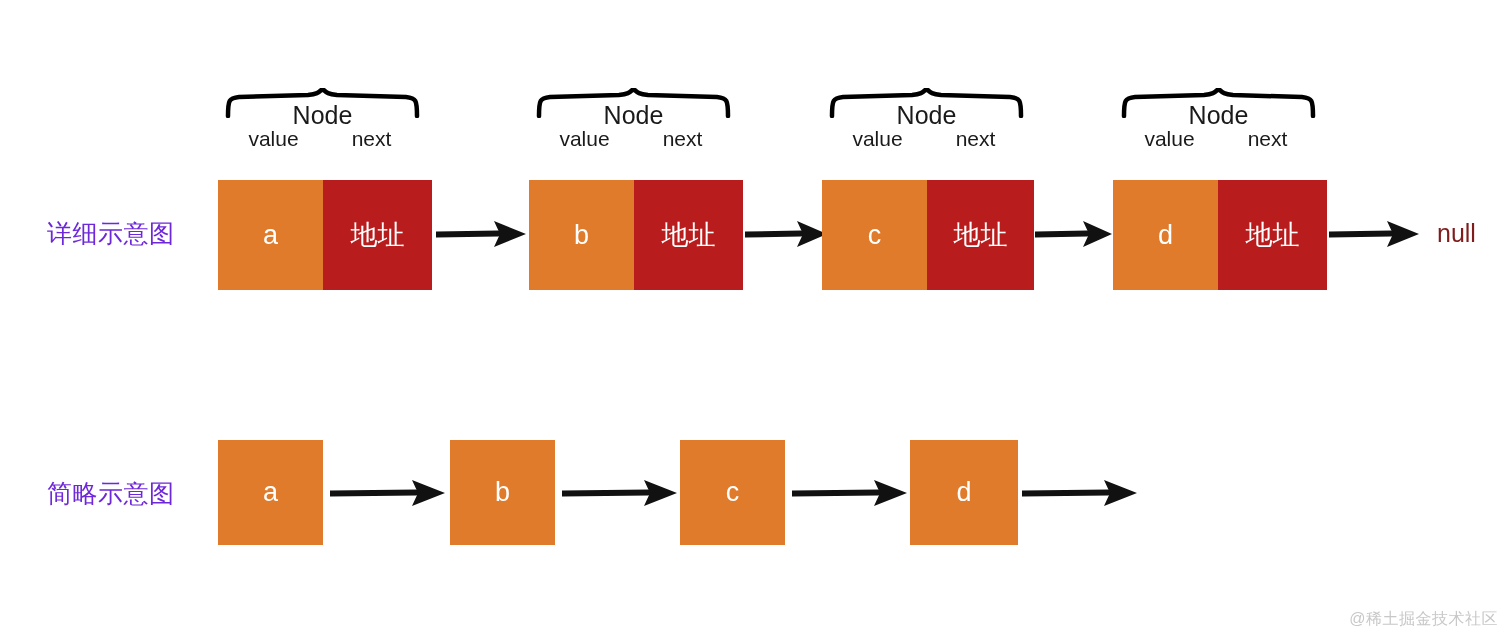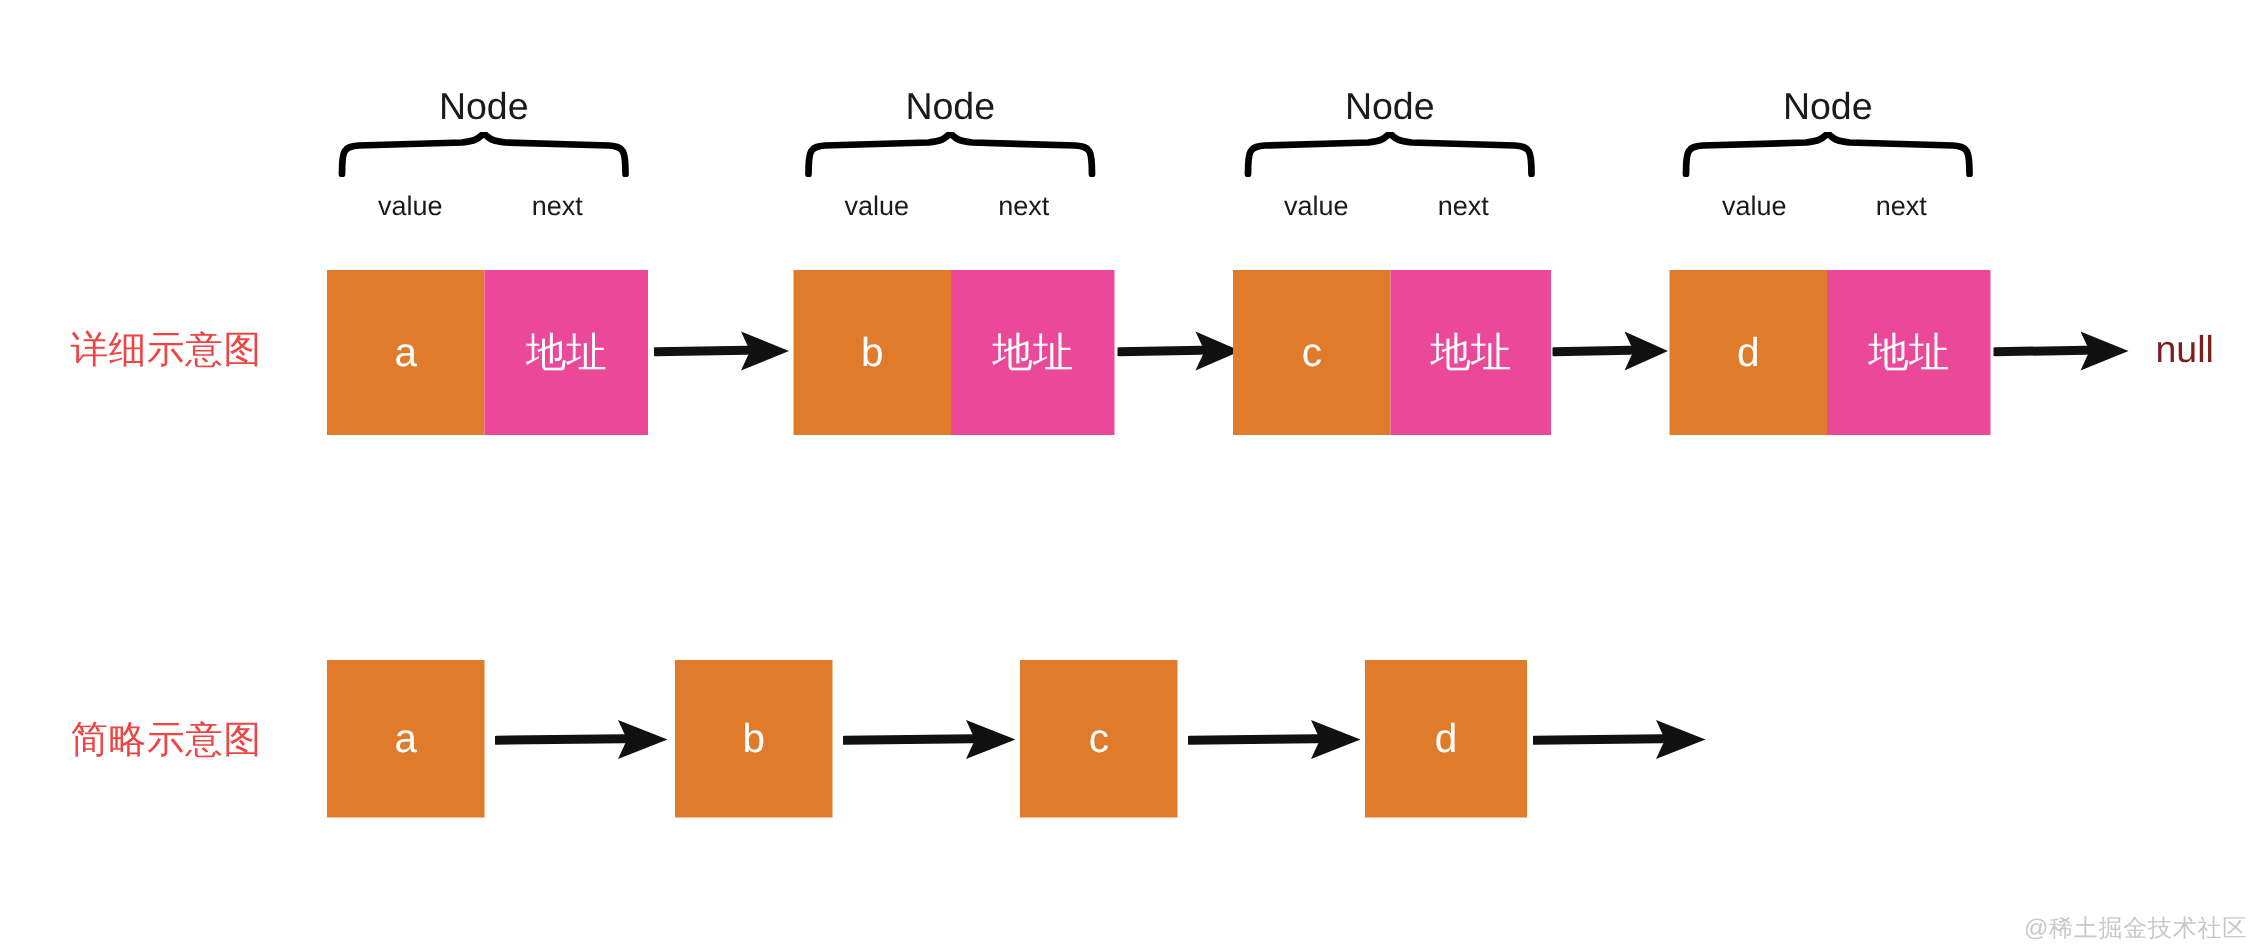--- a/index.html
+++ b/index.html
@@ -20,39 +20,40 @@
     inset: 0;
     width: 1512px;
     height: 632px;
   }
 
   
   .row-label {
     position: absolute;
     font-size: 25px;
     line-height: 1;
-    color: #ef4444;
+    color: #6d28d9;
     white-space: nowrap;
     letter-spacing: 0.5px;
   }
   #row-label-detailed { left: 47px; top: 221px; }
   #row-label-simple   { left: 47px; top: 481px; font-family: Liberation Serif, serif; }
 
   
   .node-title {
     position: absolute;
     font-size: 25px;
     line-height: 1;
     white-space: nowrap;
     text-align: center;
     color: #1a1a1a;
+    margin-top: 44px;
   }
   .field-label {
     position: absolute;
-    font-size: 18px;
+    font-size: 21px;
     line-height: 1;
     white-space: nowrap;
     text-align: center;
     color: #1a1a1a;
   }
 
   
   .brace {
     position: absolute;
     top: 88px;
@@ -66,21 +67,21 @@
     align-items: center;
     justify-content: center;
     box-sizing: border-box;
     color: #ffffff;
   }
   .cell-value {
     background: #e07b2b;
     font-size: 27px;
   }
   .cell-next {
-    background: #ec4899;
+    background: #b91c1c;
     font-size: 27px;
   }
   .cell-simple {
     background: #e07b2b;
     font-size: 27px;
   }
   
   .cell::after {
     content: "";
     position: absolute;

